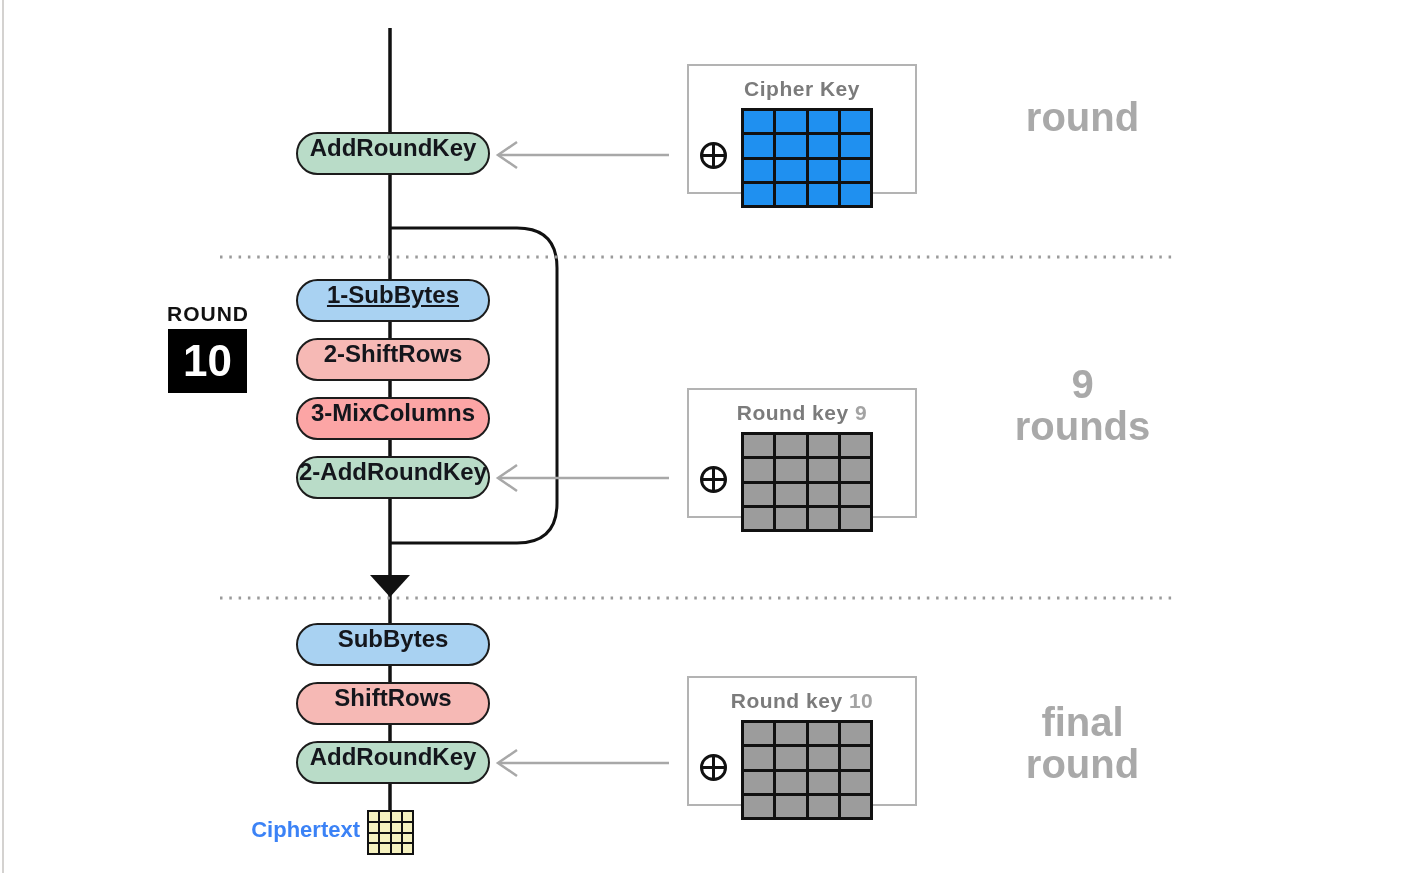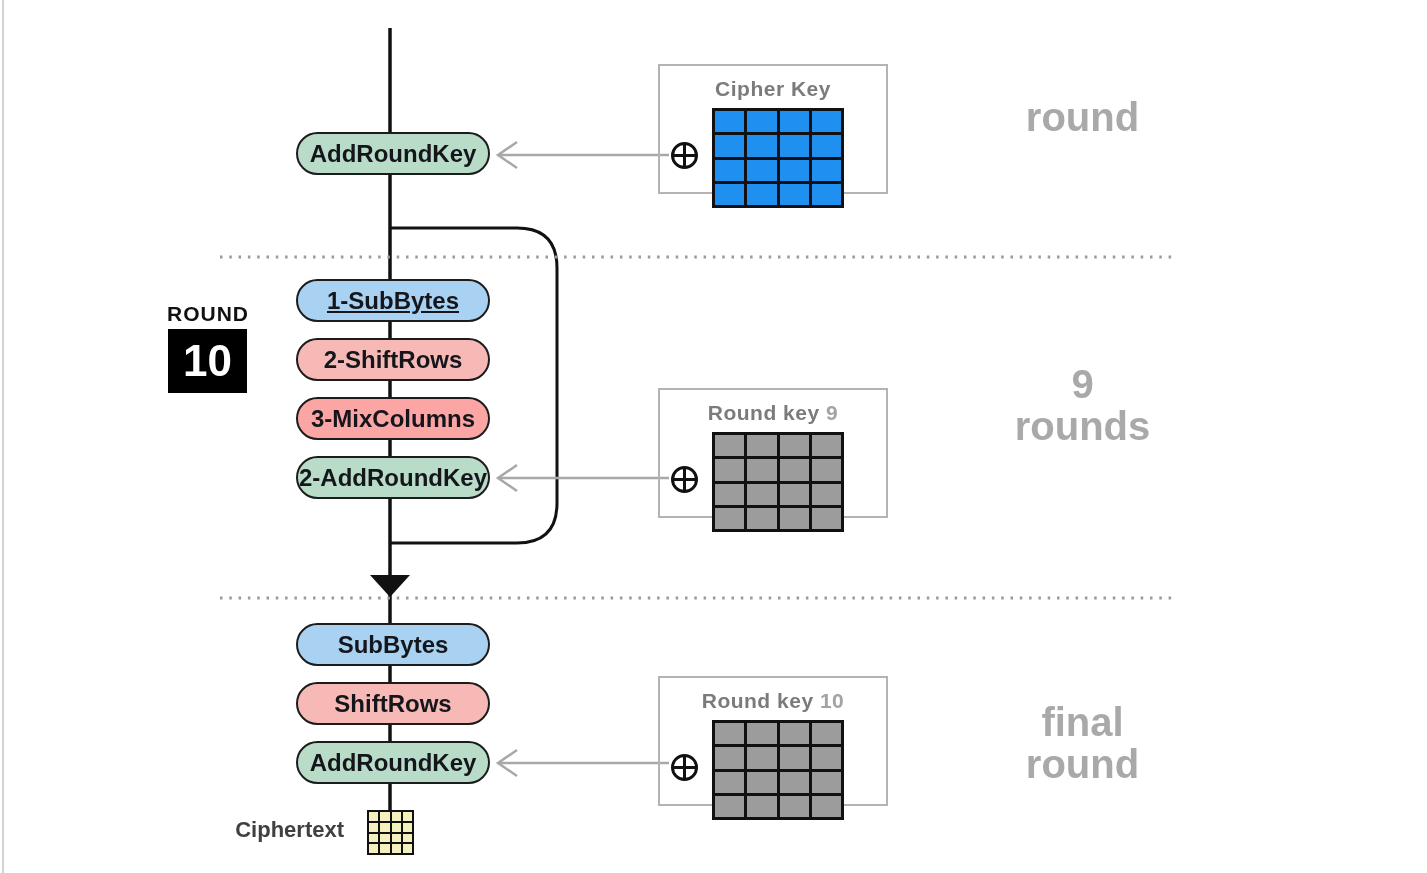--- a/index.html
+++ b/index.html
@@ -5,29 +5,29 @@
   html,body{margin:0;padding:0;background:#ffffff;}
   .canvas{position:relative;width:1427px;height:873px;background:#ffffff;overflow:hidden;
           font-family:"Liberation Sans",sans-serif;}
   .edge-line{position:absolute;left:2px;top:0;width:2px;height:100%;background:#d4d2d0;}
   svg.lines{position:absolute;left:0;top:0;z-index:1;}
   .layer{position:absolute;left:0;top:0;z-index:2;width:100%;height:100%;pointer-events:none;}
   .layer > *{pointer-events:auto;}
 
   
   .pill{position:absolute;left:296px;width:194px;height:43px;border:2.5px solid #1c1c1c;
-        border-radius:23px;display:flex;align-items:center;justify-content:center;
+        border-radius:23px;display:flex;justify-content:center;
         font-size:24px;font-weight:bold;color:#14161c;box-sizing:border-box;background:#fff;}
   .c-green{background:#b9dcc8;}
   .c-blue{background:#a9d2f2;}
   .c-pink{background:#f6b9b5;}
   .c-yellow{background:#fca5a5;}
 
   
-  .key-box{position:absolute;left:658px;width:230px;height:130px;border:2px solid #b3b3b3;
+  .key-box{position:absolute;left:687px;width:230px;height:130px;border:2px solid #b3b3b3;
            box-sizing:border-box;background:transparent;}
   .key-title{position:absolute;top:11px;left:0;width:100%;text-align:center;
              font-size:21px;font-weight:bold;color:#7b7b7b;letter-spacing:0.5px;}
   .key-num{color:#a3a3a3;}
   .key-grid{position:absolute;left:52px;top:42px;width:132px;height:100px;
             display:grid;grid-template-columns:repeat(4,1fr);grid-template-rows:repeat(4,1fr);
             gap:3px;background:#111;border:3px solid #111;box-sizing:border-box;}
   .key-grid .cell{width:100%;height:100%;}
   .grid-blue .cell{background:#1f90f0;}
   .grid-gray .cell{background:#9c9c9c;}
@@ -46,22 +46,22 @@
   .round-num{color:#fff;font-size:44px;font-weight:bold;}
 
   
   .sec-label{position:absolute;left:960px;width:245px;text-align:center;
              font-size:40px;font-weight:bold;color:#a9a9a9;line-height:42px;}
   .sec-initial{top:96px;}
   .sec-main{top:363px;}
   .sec-final{top:701px;}
 
   
-  .ciphertext-label{position:absolute;left:224px;top:817px;width:120px;text-align:right;
-                    font-size:22px;font-weight:bold;color:#404040;}
+  .ciphertext-label{position:absolute;left:240px;top:817px;width:120px;text-align:right;
+                    font-size:22px;font-weight:bold;color:#3b82f6;}
   .ct-grid{position:absolute;left:367px;top:810px;width:47px;height:45px;
            display:grid;grid-template-columns:repeat(4,1fr);grid-template-rows:repeat(4,1fr);
            gap:2px;background:#111;border:2.5px solid #111;box-sizing:border-box;}
   .ct-grid .cell{background:#f5f1bf;}
 </style>
 </head>
 <body>
 
 <div class="canvas">
 

